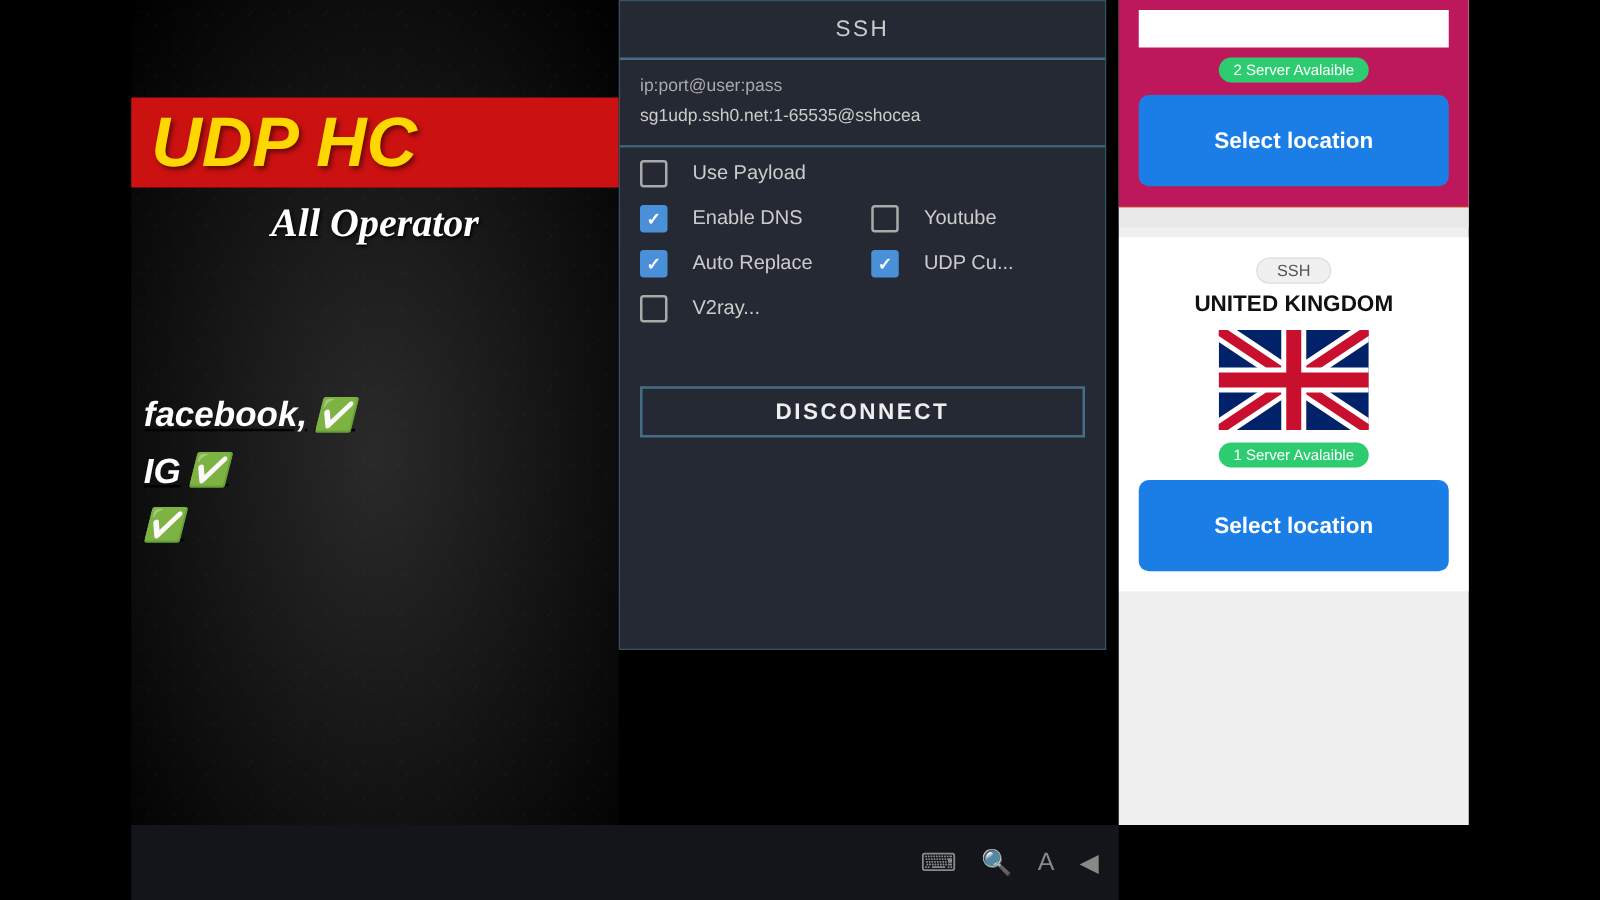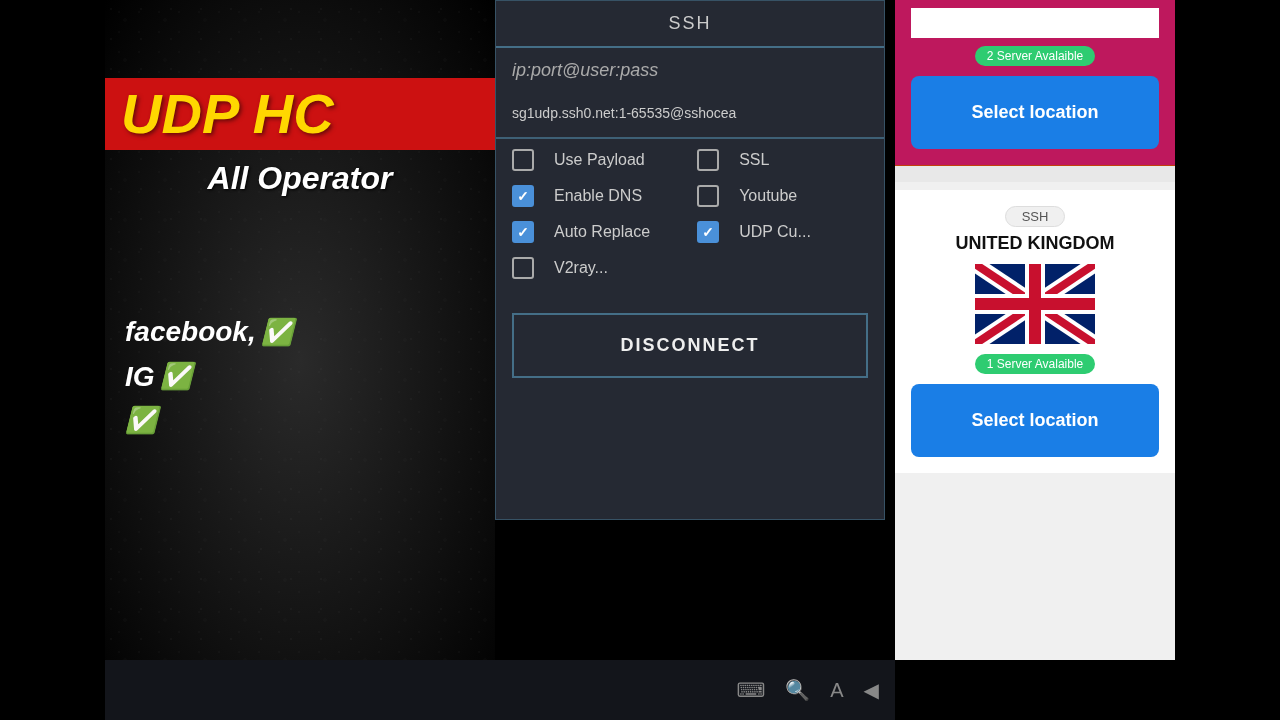--- a/index.html
+++ b/index.html
@@ -82,20 +82,21 @@
     }
 
     .all-operator {
       color: #fff;
       font-size: 32px;
       font-weight: bold;
       text-align: center;
       margin-top: 10px;
       font-style: italic;
       text-shadow: 1px 1px 3px #000;
+      font-family: Liberation Serif, serif;
     }
 
     .social-list {
       margin-top: 30px;
       padding-left: 10px;
     }
 
     .social-item {
       color: #fff;
       font-size: 28px;
@@ -132,23 +133,22 @@
       letter-spacing: 2px;
     }
 
     .ssh-input-section {
       padding: 12px 16px;
       border-bottom: 2px solid rgba(100,180,220,0.4);
     }
 
     .ssh-input-label {
       color: #aaa;
-      font-size: 18px;
-      margin-bottom: 20px;
-      font-style: italic;
+      font-size: 14px;
+      margin-bottom: 4px;
     }
 
     .ssh-input-value {
       color: #ccc;
       font-size: 14px;
       white-space: nowrap;
       overflow: hidden;
       text-overflow: ellipsis;
       padding: 4px 0;
     }
@@ -193,23 +193,23 @@
       font-size: 14px;
       font-weight: bold;
     }
 
     .option-label {
       color: #ccc;
       font-size: 16px;
     }
 
     .disconnect-btn {
-      margin: 10px 16px;
+      margin: 27px 16px;
       width: calc(100% - 32px);
-      padding: 20px;
+      padding: 8px;
       background: transparent;
       border: 2px solid rgba(100,180,220,0.5);
       color: #eee;
       font-size: 18px;
       font-weight: bold;
       letter-spacing: 2px;
       cursor: pointer;
       text-align: center;
     }
 
@@ -309,21 +309,21 @@
 
   <div class="bg-left">
 
     <div class="udp-banner">
       <div class="udp-banner-red">
         <div class="udp-title">UDP HC</div>
       </div>
       <div class="all-operator">All Operator</div>
     </div>
 
-    <div class="social-list" style="position:absolute; top:280px; left:10px;">
+    <div class="social-list" style="position:absolute; top:280px; left:0;text-decoration:underline;">
       <div class="social-item">
         <span>facebook,</span>
         <span class="check-emoji">✅</span>
       </div>
       <div class="social-item">
         <span>IG</span>
         <span class="check-emoji">✅</span>
       </div>
       <div class="social-item">
         <span class="check-emoji">✅</span>
@@ -339,24 +339,20 @@
       <div class="ssh-input-label">ip:port@user:pass</div>
       <div class="ssh-input-value">sg1udp.ssh0.net:1-65535@sshocea</div>
     </div>
 
     <div class="ssh-options">
 
       <div class="option-row">
         <div class="option-item">
           <div class="checkbox"></div>
           <span class="option-label">Use Payload</span>
-        </div>
-        <div class="option-item">
-          <div class="checkbox"></div>
-          <span class="option-label">SSL</span>
         </div>
       </div>
 
       <div class="option-row">
         <div class="option-item">
           <div class="checkbox checked"></div>
           <span class="option-label">Enable DNS</span>
         </div>
         <div class="option-item">
           <div class="checkbox"></div>

